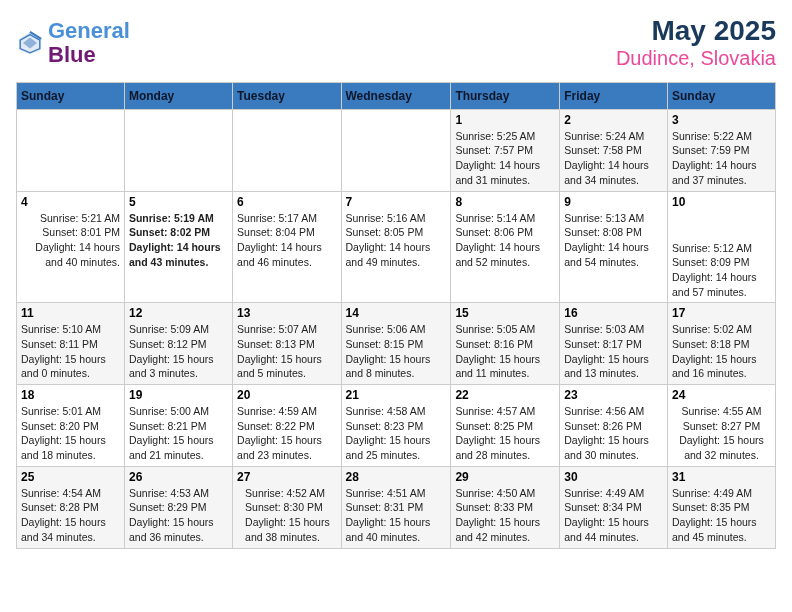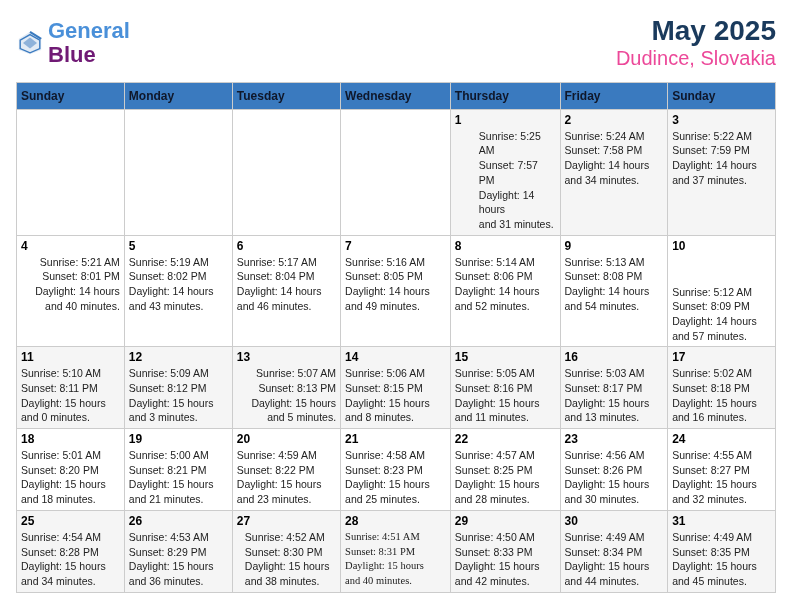--- a/index.html
+++ b/index.html
@@ -123,21 +123,21 @@
       </tr>
   </thead>
   <tbody id="calendar-body">
   <tr>
         <td class="empty-cell"></td>
         <td class="empty-cell"></td>
         <td class="empty-cell"></td>
         <td class="empty-cell"></td>
         <td>
           <span class="day-num">1</span>
-          <div class="day-info" style="white-space: pre-line; margin-left: 24px;">Sunrise: 5:25 AM
+          <div class="day-info" style="white-space: pre-line;">Sunrise: 5:25 AM
 Sunset: 7:57 PM
 Daylight: 14 hours
 and 31 minutes.</div>
         </td>
         <td>
           <span class="day-num">2</span>
           <div class="day-info" style="white-space: pre-line;">Sunrise: 5:24 AM
 Sunset: 7:58 PM
 Daylight: 14 hours
 and 34 minutes.</div>
@@ -153,21 +153,21 @@
       <tr>
         <td>
           <span class="day-num">4</span>
           <div class="day-info" style="white-space: pre-line; text-align: right;">Sunrise: 5:21 AM
 Sunset: 8:01 PM
 Daylight: 14 hours
 and 40 minutes.</div>
         </td>
         <td>
           <span class="day-num">5</span>
-          <div class="day-info" style="white-space: pre-line;">Sunrise: 5:19 AM
+          <div class="day-info" style="white-space: pre-line; font-weight: bold;">Sunrise: 5:19 AM
 Sunset: 8:02 PM
 Daylight: 14 hours
 and 43 minutes.</div>
         </td>
         <td>
           <span class="day-num">6</span>
           <div class="day-info" style="white-space: pre-line;">Sunrise: 5:17 AM
 Sunset: 8:04 PM
 Daylight: 14 hours
 and 46 minutes.</div>
@@ -211,21 +211,21 @@
         </td>
         <td>
           <span class="day-num">12</span>
           <div class="day-info" style="white-space: pre-line;">Sunrise: 5:09 AM
 Sunset: 8:12 PM
 Daylight: 15 hours
 and 3 minutes.</div>
         </td>
         <td>
           <span class="day-num">13</span>
-          <div class="day-info" style="white-space: pre-line; text-align: right;">Sunrise: 5:07 AM
+          <div class="day-info" style="white-space: pre-line;">Sunrise: 5:07 AM
 Sunset: 8:13 PM
 Daylight: 15 hours
 and 5 minutes.</div>
         </td>
         <td>
           <span class="day-num">14</span>
           <div class="day-info" style="white-space: pre-line;">Sunrise: 5:06 AM
 Sunset: 8:15 PM
 Daylight: 15 hours
 and 8 minutes.</div>
@@ -290,21 +290,21 @@
         </td>
         <td>
           <span class="day-num">23</span>
           <div class="day-info" style="white-space: pre-line;">Sunrise: 4:56 AM
 Sunset: 8:26 PM
 Daylight: 15 hours
 and 30 minutes.</div>
         </td>
         <td>
           <span class="day-num">24</span>
-          <div class="day-info" style="white-space: pre-line;">Sunrise: 4:55 AM
+          <div class="day-info" style="white-space: pre-line; text-align: center;">Sunrise: 4:55 AM
 Sunset: 8:27 PM
 Daylight: 15 hours
 and 32 minutes.</div>
         </td>
       </tr>
       <tr>
         <td>
           <span class="day-num">25</span>
           <div class="day-info" style="white-space: pre-line;">Sunrise: 4:54 AM
 Sunset: 8:28 PM
@@ -320,21 +320,21 @@
         </td>
         <td>
           <span class="day-num">27</span>
           <div class="day-info" style="white-space: pre-line; margin-left: 8px;">Sunrise: 4:52 AM
 Sunset: 8:30 PM
 Daylight: 15 hours
 and 38 minutes.</div>
         </td>
         <td>
           <span class="day-num">28</span>
-          <div class="day-info" style="white-space: pre-line; font-family: Liberation Serif, serif;">Sunrise: 4:51 AM
+          <div class="day-info" style="white-space: pre-line;">Sunrise: 4:51 AM
 Sunset: 8:31 PM
 Daylight: 15 hours
 and 40 minutes.</div>
         </td>
         <td>
           <span class="day-num">29</span>
           <div class="day-info" style="white-space: pre-line;">Sunrise: 4:50 AM
 Sunset: 8:33 PM
 Daylight: 15 hours
 and 42 minutes.</div>

